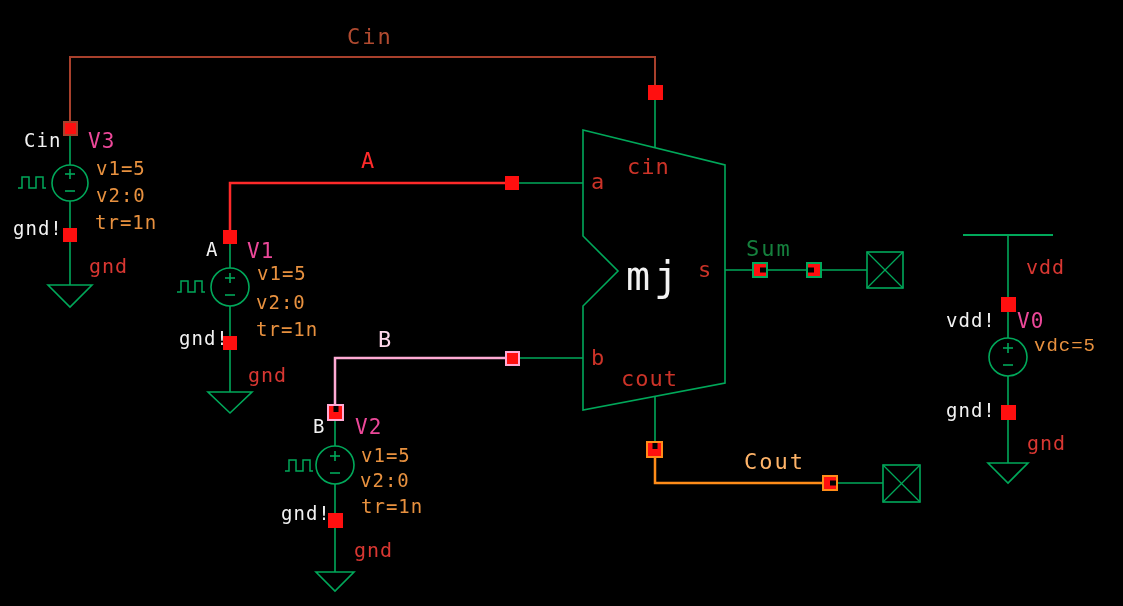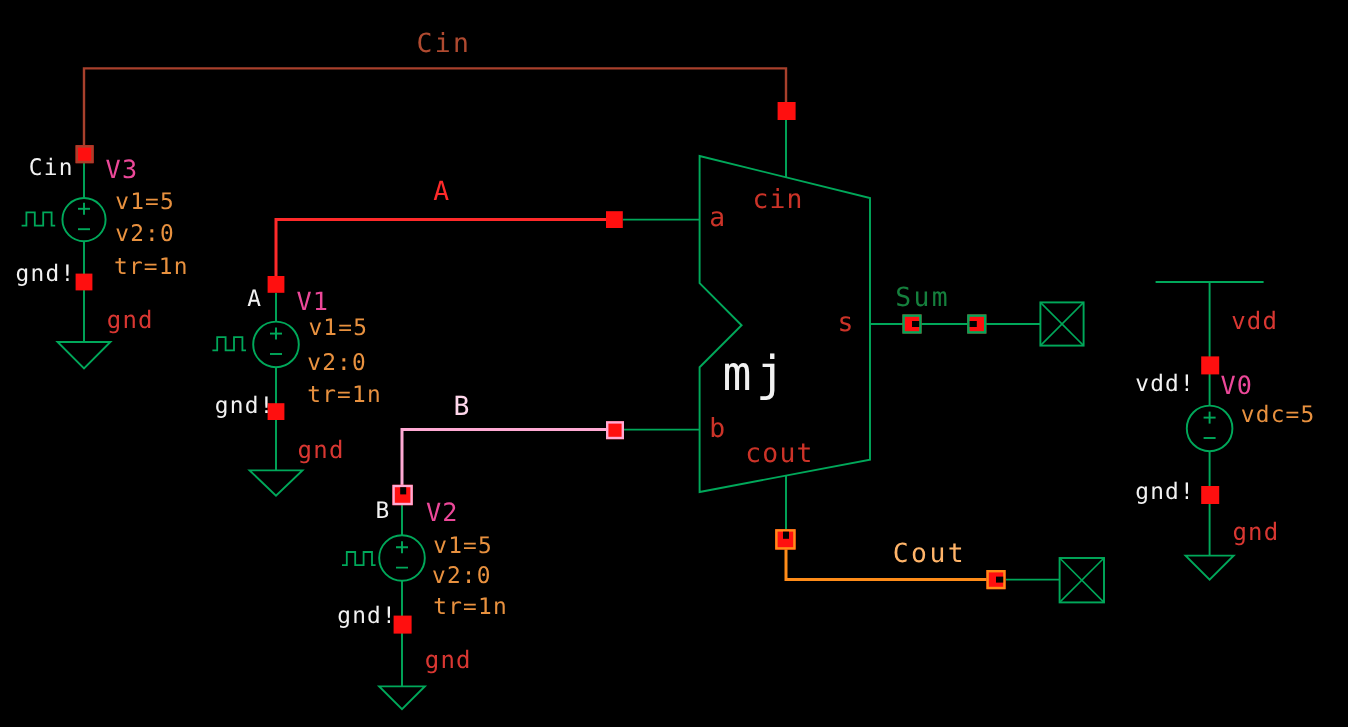--- a/index.html
+++ b/index.html
@@ -146,24 +146,24 @@
   <span class="lbl red" style="left:355px;top:417px;">V2</span>
   <span class="lbl prop" style="left:361px;top:446px;">v1=5</span>
   <span class="lbl prop" style="left:360px;top:471px;">v2:0</span>
   <span class="lbl prop" style="left:361px;top:497px;">tr=1n</span>
   <span class="lbl white" style="left:281px;top:504px;">gnd!</span>
   <span class="lbl gndnet" style="left:354px;top:540px;">gnd</span>
 
   <span class="lbl gndnet" style="left:1026px;top:257px;">vdd</span>
   <span class="lbl white" style="left:946px;top:311px;">vdd!</span>
   <span class="lbl red" style="left:1017px;top:311px;">V0</span>
-  <span class="lbl prop" style="left:1034px;top:337px;">vdc=5</span>
+  <span class="lbl prop" style="left:1034px;top:337px;font-family:Liberation Mono, monospace;">vdc=5</span>
   <span class="lbl white" style="left:946px;top:401px;">gnd!</span>
   <span class="lbl gndnet" style="left:1027px;top:433px;">gnd</span>
 
   <span class="lbl pinlbl" style="left:591px;top:171px;">a</span>
   <span class="lbl pinlbl" style="left:627px;top:156px;">cin</span>
   <span class="lbl pinlbl" style="left:591px;top:347px;">b</span>
   <span class="lbl pinlbl" style="left:621px;top:368px;">cout</span>
   <span class="lbl pinlbl" style="left:698px;top:259px;">s</span>
-  <span class="lbl inst" style="left:602px;top:256px;margin-top:36px;">mj</span>
+  <span class="lbl inst" style="left:626px;top:256px;">mj</span>
 
 </div>
 
 </body></html>

